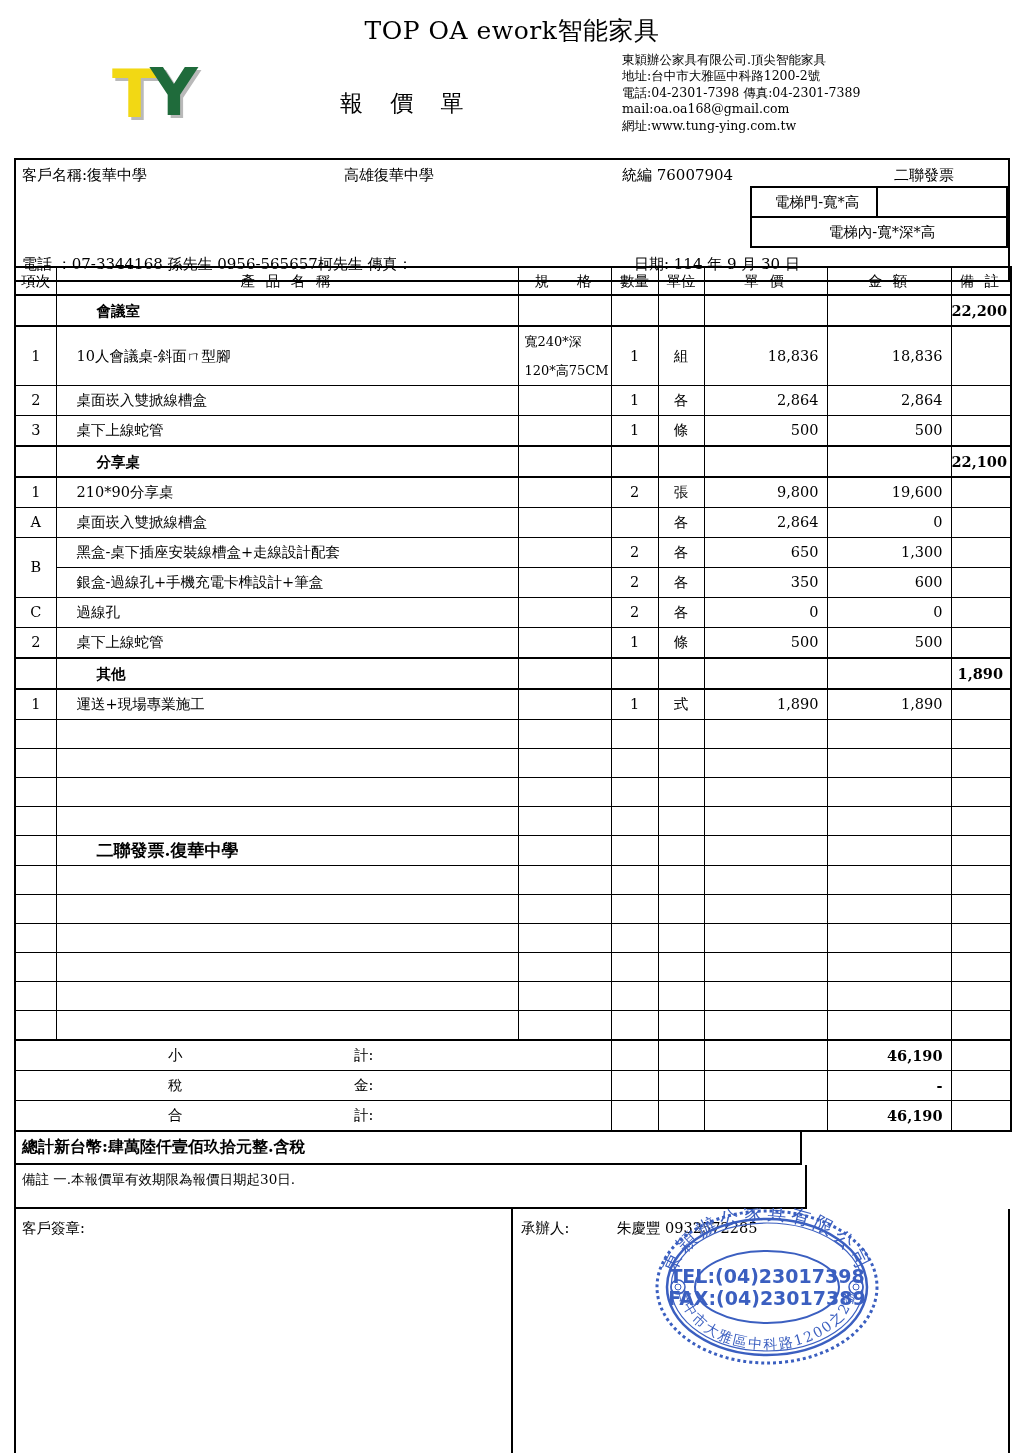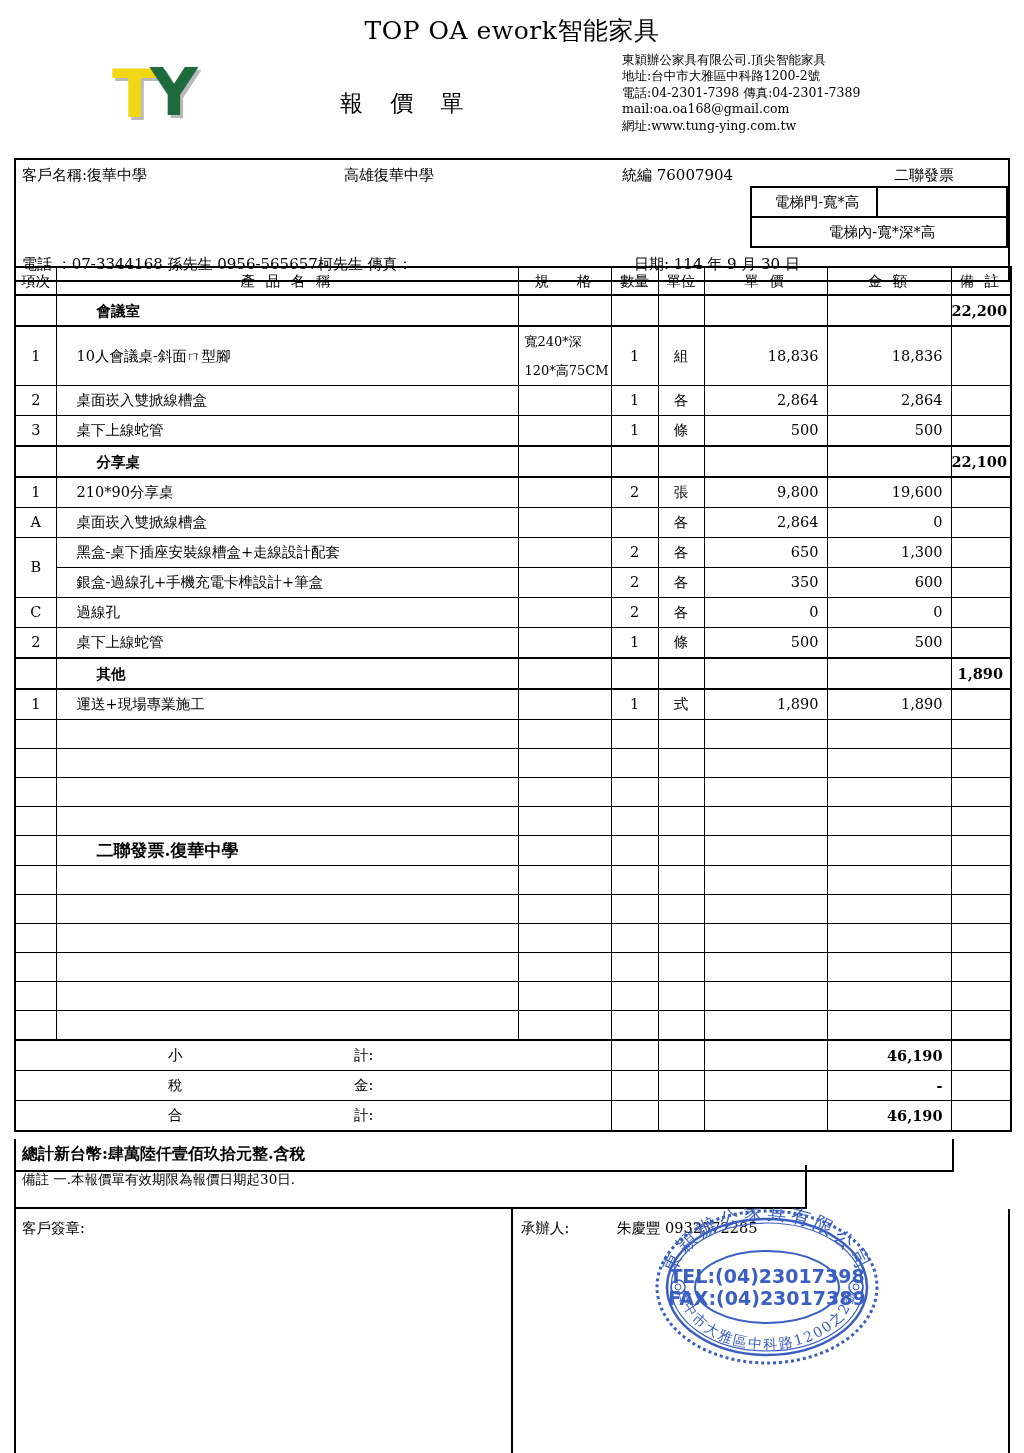--- a/index.html
+++ b/index.html
@@ -85,22 +85,22 @@
   .total-label-cell .t1 { position:absolute; left:152px; top:0; }
   .total-label-cell .t2 { position:absolute; left:338px; top:0; }
   .items tr.total .c-amt { font-weight:bold; }
 
   
   .hsep-top td { border-top:2px solid #000 !important; }
   .hsep-bot td { border-bottom:2px solid #000 !important; }
   .items table { border:2px solid #000000; }
 
   
-  .grand { position:absolute; left:14px; width:940px; border:2px solid #000; border-top:none;
-           font-weight:bold; font-size:16px; padding:5px 0 5px 6px;margin-top:7px; }
+  .grand { position:absolute; left:14px; width:788px; border:2px solid #000; border-top:none;
+           font-weight:bold; font-size:16px; padding:5px 0 5px 6px; }
   .remark { position:absolute; left:14px; width:793px; border:2px solid #000; border-top:none;
             font-size:13.5px; padding:6px 0 0 6px; }
 
   
   .sign { position:absolute; left:14px; width:996px; border:2px solid #000; border-top:none; }
   .sign table { width:100%; }
   .sign td { border:none; vertical-align:top; font-size:14.5px; padding:10px 0 0 6px; height:275px; }
   .sign td.right { border-left:2px solid #000; position:relative; padding-left:8px; }
   .sign .handler-name { position:absolute; left:104px; top:10px; white-space:nowrap; }
 

